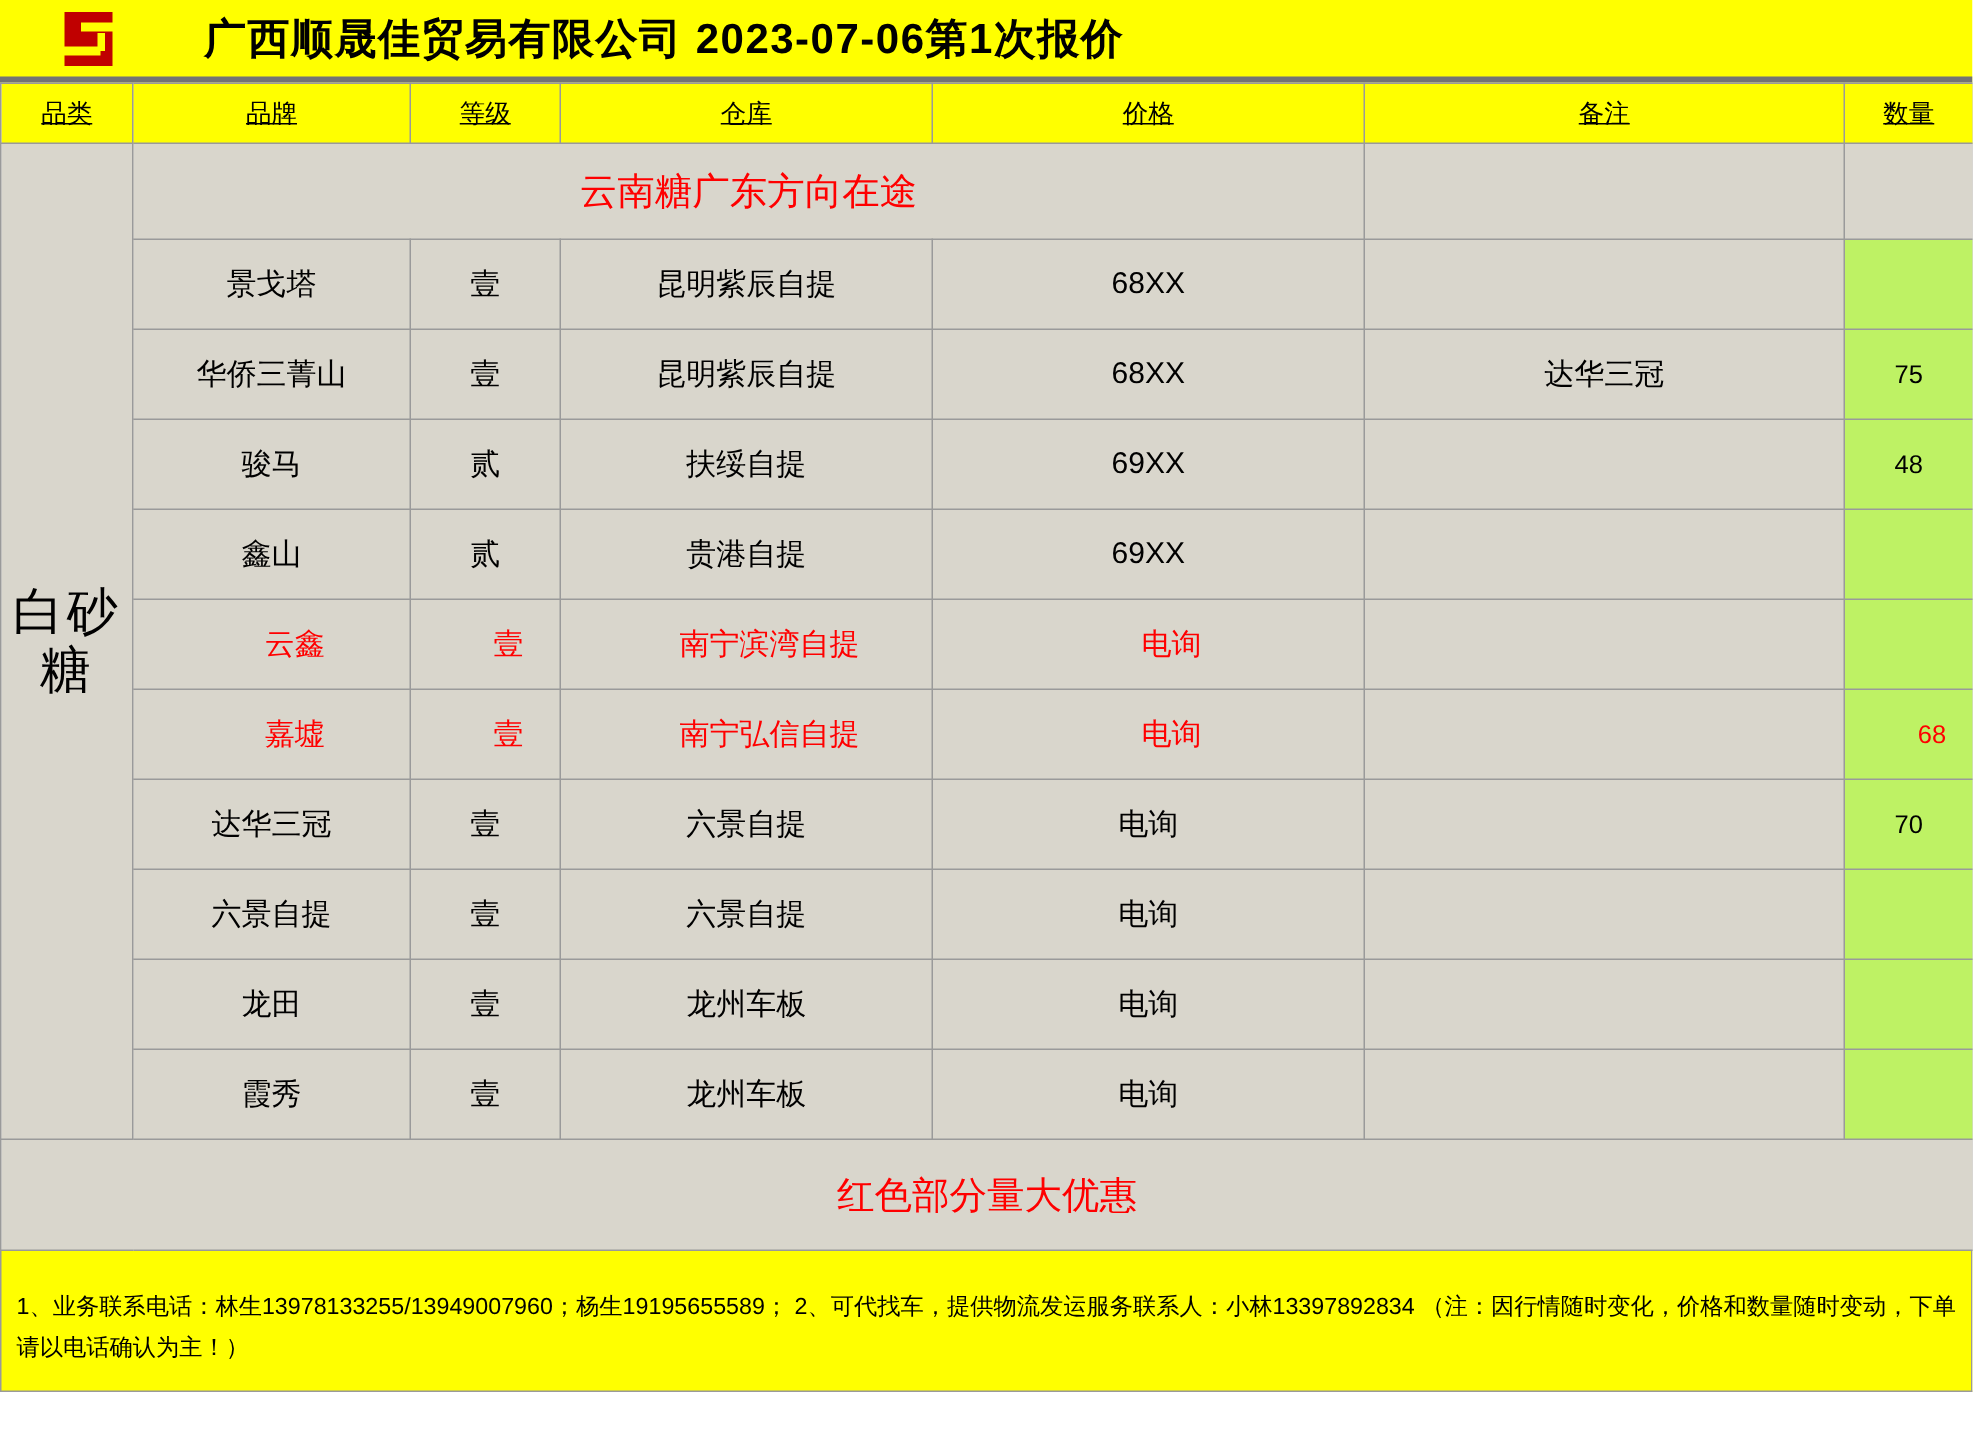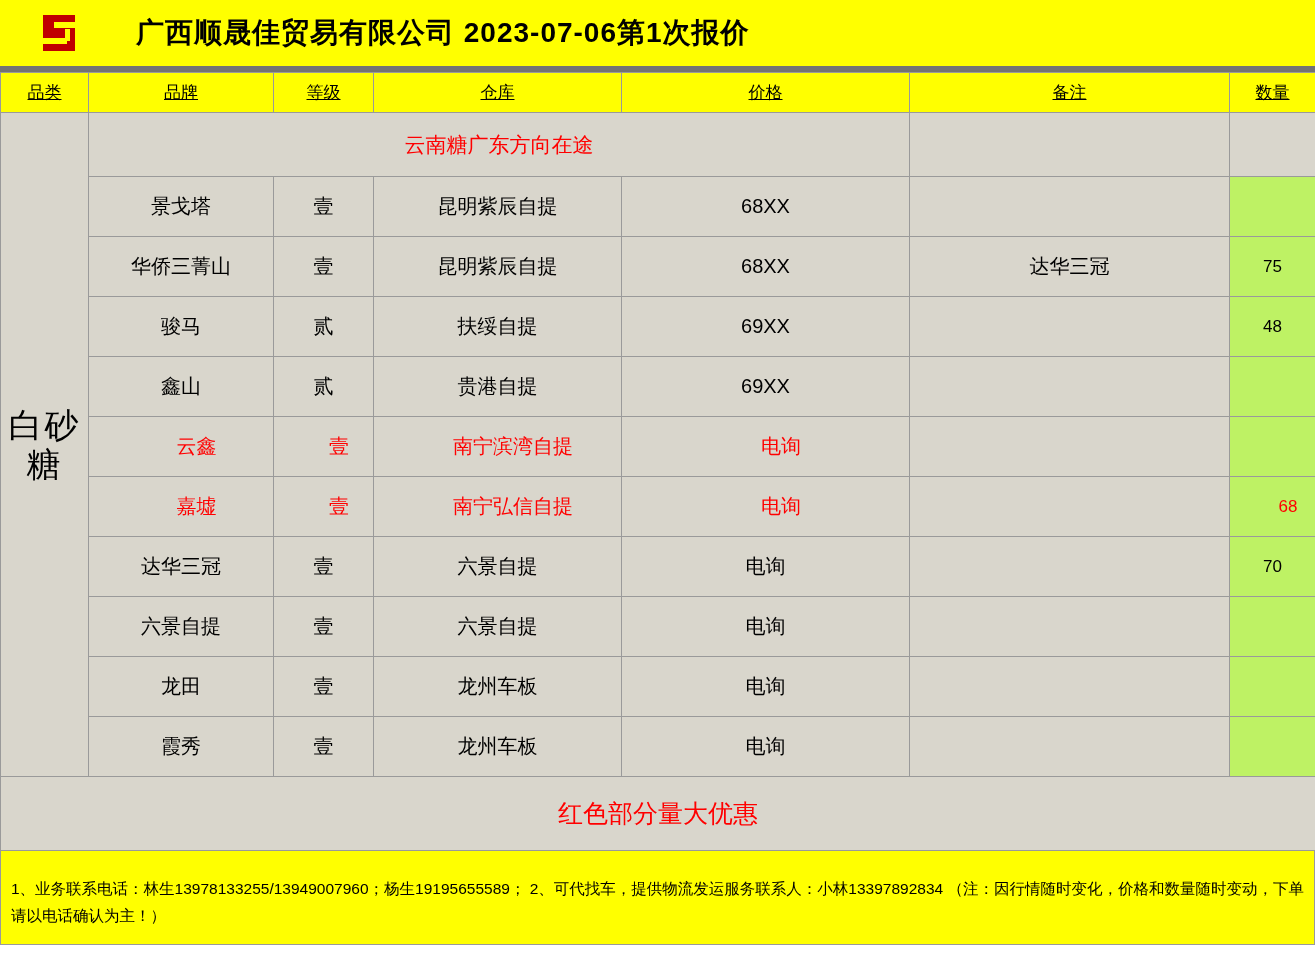--- a/index.html
+++ b/index.html
@@ -15,26 +15,26 @@
   }
   .sheet {
     width: 1315px;
     height: 964px;
     position: relative;
     box-sizing: border-box;
   }
 
   
   .header {
-    height: 72px;
+    height: 55px;
     background: #ffff00;
     display: flex;
     align-items: center;
     box-sizing: border-box;
-    border-bottom: 6px solid #737373;
+    border-bottom: 4px solid #737373;
   }
   .logo-box {
     width: 118px;
     display: flex;
     align-items: center;
     justify-content: center;
   }
   .logo {
     width: 48px;
     height: 48px;
@@ -94,21 +94,21 @@
     background: #d9d6cc;
     font-size: 34px;
     line-height: 1.12;
     letter-spacing: 2px;
     color: #000000;
     width: 88px;
   }
   td.banner-cell {
     background: #d9d6cc;
     height: 64px;
-    font-size: 21px;
+    font-size: 25px;
     font-weight: bold;
     color: #ff0000;
   }
   td.footer-banner {
     background: #d9d6cc;
     height: 74px;
     font-size: 25px;
     font-weight: bold;
     color: #ff0000;
   }

